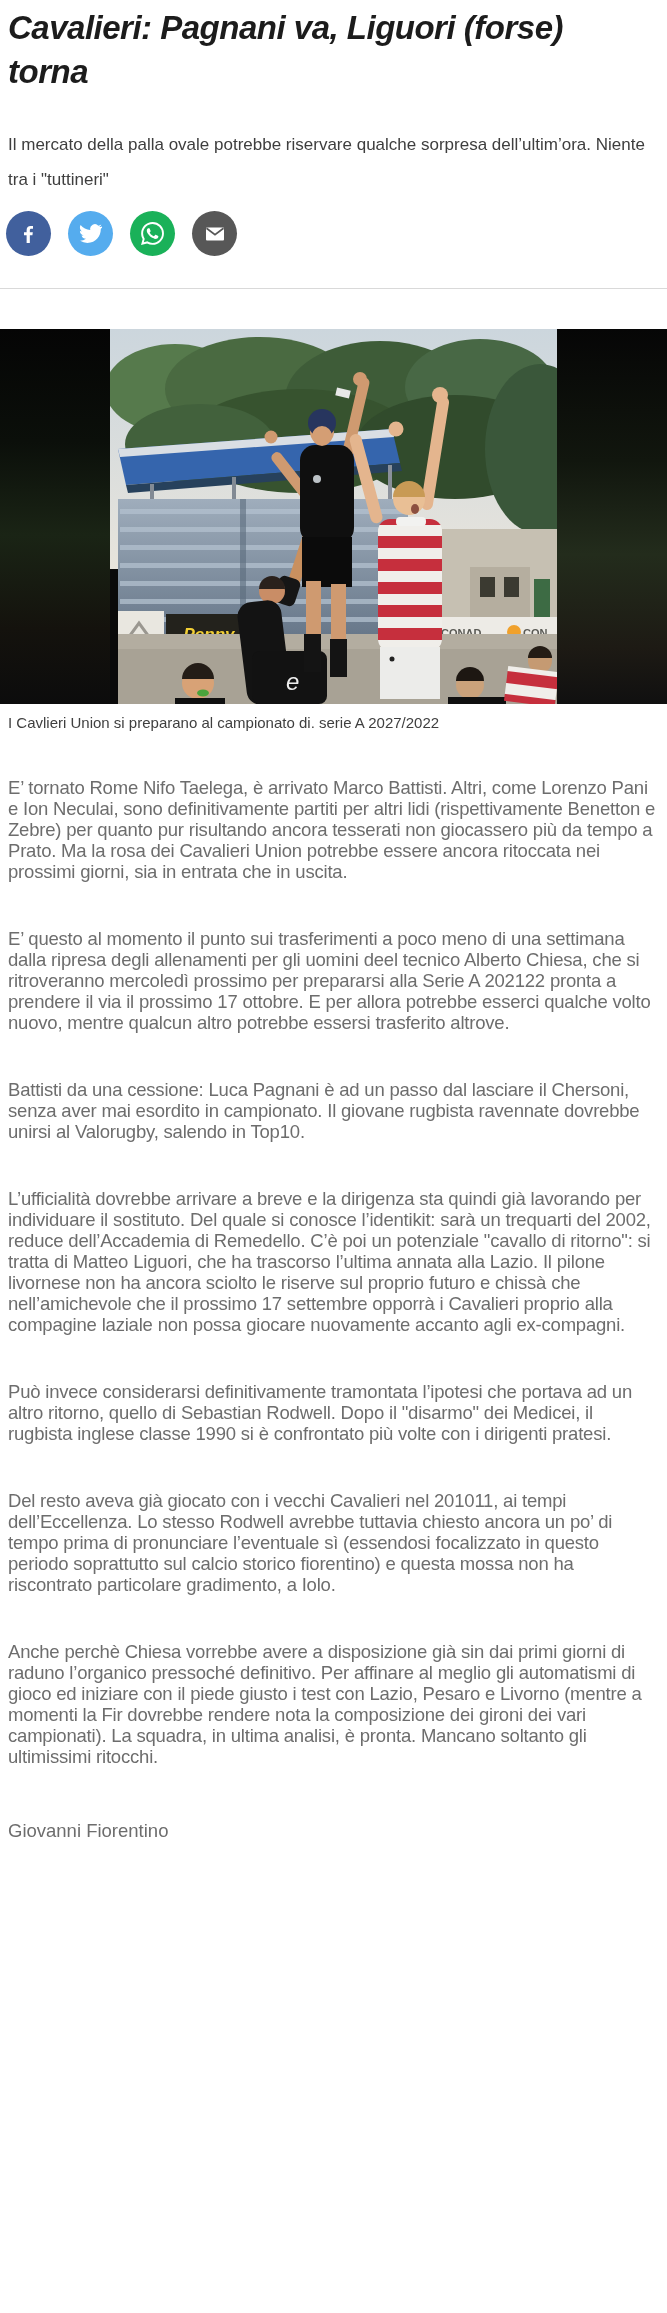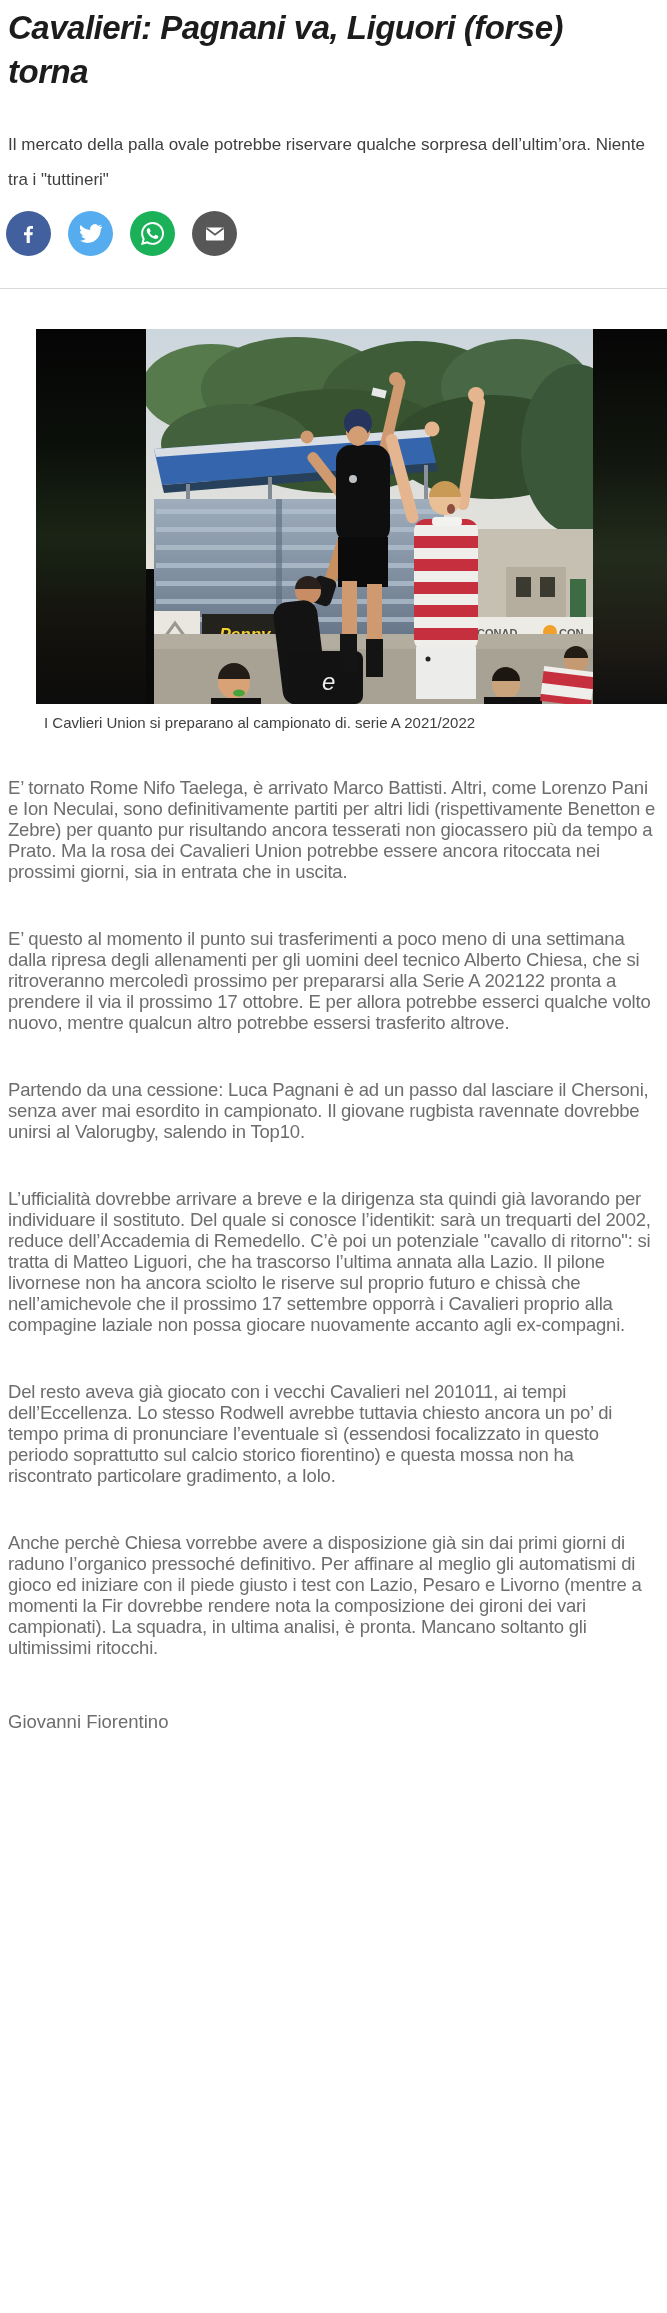--- a/index.html
+++ b/index.html
@@ -26,21 +26,21 @@
   .share-row { display:flex; gap:17px; margin:14px 0 0 6px; }
   .share-btn {
     width:45px; height:45px; border-radius:50%;
     display:flex; align-items:center; justify-content:center;
     border:none; padding:0; cursor:pointer; background:#888;
   }
   .share-btn svg { display:block; }
 
   hr.divider { border:0; border-top:1px solid #d9d9d9; margin:32px 0 0 0; }
 
-  figure.photo-fig { margin:40px 0 0 0;padding-left:36px; }
+  figure.photo-fig { margin:40px 0 0 0; }
   svg.photo { width:667px; height:375px; display:block; }
   figcaption.caption {
     margin:9px 8px 0 8px;
     font-size:15px; line-height:20px; color:#3f3f3f;
   }
 
   .article-body { margin-top:44px; }
   p.para {
     margin:0 8px 46px 8px;
     max-width:651px;
@@ -230,26 +230,27 @@
         <circle cx="392" cy="330" r="2.5" fill="#222222"></circle>
 
         <circle cx="470" cy="356" r="14" fill="#caa27b"></circle>
         <path d="M456,352 A14,14 0 0 1 484,352 Z" fill="#1d1712"></path>
         <rect x="448" y="368" width="58" height="7" fill="#101010"></rect>
         <circle cx="540" cy="332" r="12" fill="#c59a72"></circle>
         <path d="M528,329 A12,12 0 0 1 552,329 Z" fill="#241c15"></path>
         <rect x="506" y="340" width="51" height="35" fill="url(#hoops)" transform="rotate(7 531 357)"></rect>
       </g>
     </svg>
-    <figcaption class="caption">I Cavlieri Union si preparano al campionato di. serie A 2021/2022</figcaption>
+    <figcaption class="caption">I Cavlieri Union si preparano al campionato di. serie A 2027/2022</figcaption>
   </figure>
 
   <div class="article-body">
     <p class="para">E’ tornato Rome Nifo Taelega, è arrivato Marco Battisti. Altri, come Lorenzo Pani e Ion Neculai, sono definitivamente partiti per altri lidi (rispettivamente Benetton e Zebre) per quanto pur risultando ancora tesserati non giocassero più da tempo a Prato. Ma la rosa dei Cavalieri Union potrebbe essere ancora ritoccata nei prossimi giorni, sia in entrata che in uscita.</p>
     <p class="para">E’ questo al momento il punto sui trasferimenti a poco meno di una settimana dalla ripresa degli allenamenti per gli uomini deel tecnico Alberto Chiesa, che si ritroveranno mercoledì prossimo per prepararsi alla Serie A 202122 pronta a prendere il via il prossimo 17 ottobre. E per allora potrebbe esserci qualche volto nuovo, mentre qualcun altro potrebbe essersi trasferito altrove.</p>
-    <p class="para">Partendo da una cessione: Luca Pagnani è ad un passo dal lasciare il Chersoni, senza aver mai esordito in campionato. Il giovane rugbista ravennate dovrebbe unirsi al Valorugby, salendo in Top10.</p>
+    <p class="para">Battisti da una cessione: Luca Pagnani è ad un passo dal lasciare il Chersoni, senza aver mai esordito in campionato. Il giovane rugbista ravennate dovrebbe unirsi al Valorugby, salendo in Top10.</p>
     <p class="para">L’ufficialità dovrebbe arrivare a breve e la dirigenza sta quindi già lavorando per individuare il sostituto. Del quale si conosce l’identikit: sarà un trequarti del 2002, reduce dell’Accademia di Remedello. C’è poi un potenziale "cavallo di ritorno": si tratta di Matteo Liguori, che ha trascorso l’ultima annata alla Lazio. Il pilone livornese non ha ancora sciolto le riserve sul proprio futuro e chissà che nell’amichevole che il prossimo 17 settembre opporrà i Cavalieri proprio alla compagine laziale non possa giocare nuovamente accanto agli ex-compagni.</p>
+    <p class="para">Può invece considerarsi definitivamente tramontata l’ipotesi che portava ad un altro ritorno, quello di Sebastian Rodwell. Dopo il "disarmo" dei Medicei, il rugbista inglese classe 1990 si è confrontato più volte con i dirigenti pratesi.</p>
     <p class="para">Del resto aveva già giocato con i vecchi Cavalieri nel 201011, ai tempi dell’Eccellenza. Lo stesso Rodwell avrebbe tuttavia chiesto ancora un po’ di tempo prima di pronunciare l’eventuale sì (essendosi focalizzato in questo periodo soprattutto sul calcio storico fiorentino) e questa mossa non ha riscontrato particolare gradimento, a Iolo.</p>
     <p class="para">Anche perchè Chiesa vorrebbe avere a disposizione già sin dai primi giorni di raduno l’organico pressoché definitivo. Per affinare al meglio gli automatismi di gioco ed iniziare con il piede giusto i test con Lazio, Pesaro e Livorno (mentre a momenti la Fir dovrebbe rendere nota la composizione dei gironi dei vari campionati). La squadra, in ultima analisi, è pronta. Mancano soltanto gli ultimissimi ritocchi.</p>
     <div class="byline">Giovanni Fiorentino</div>
   </div>
 
 </div>
 
 </body></html>

